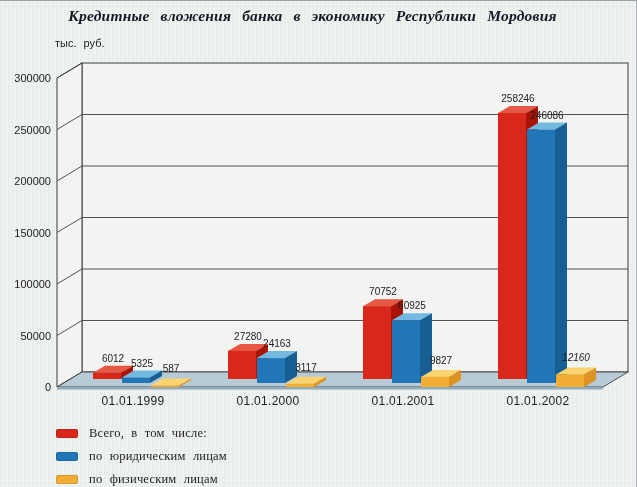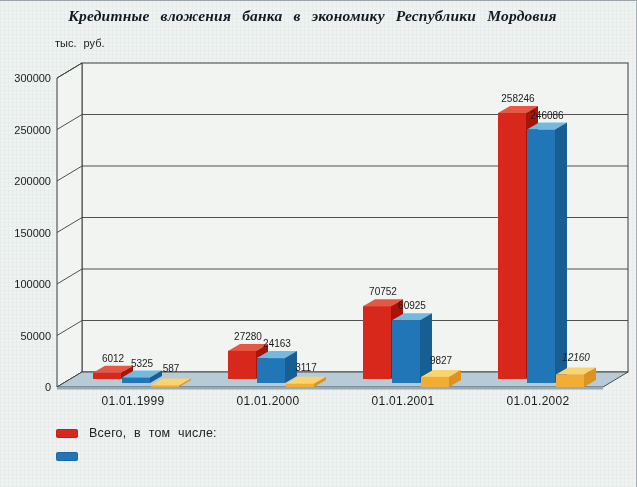--- a/index.html
+++ b/index.html
@@ -27,21 +27,21 @@
     word-spacing:7px;letter-spacing:0.2px;
   }
   .unit{
     position:absolute;top:36px;left:55px;
     font-size:11px;font-weight:normal;color:#222;
     word-spacing:4px;
   }
   #chart-svg{position:absolute;top:0;left:0;}
   .legend{
     position:absolute;left:56px;top:425px;
-    display:flex;flex-direction:column;gap:9px;
+    display:flex;flex-direction:column;gap:9px;font-family:Liberation Serif, serif;
   }
   .legend-row{display:flex;align-items:center;height:14px;}
   .swatch{
     width:22px;height:9px;border-radius:2px;margin-right:11px;
     box-shadow:inset 0 0 0 1px rgba(0,0,0,0.12);
   }
   .legend-label{
     font-size:12.5px;color:#242424;word-spacing:4px;letter-spacing:0.2px;
   }
 </style>
@@ -156,16 +156,21 @@
       <text x="538" y="404" text-anchor="middle" font-size="12" fill="#1c1c1c" font-family="Liberation Sans, sans-serif" letter-spacing="0.3">01.01.2002</text>
     </svg>
 
   <div class="legend">
     <div class="legend-row">
       <span class="swatch" style="background: rgb(216, 40, 28);"></span>
       <span class="legend-label">Всего,  в  том  числе:</span>
     </div>
     <div class="legend-row">
       <span class="swatch" style="background: rgb(33, 118, 184);"></span>
+      <span class="legend-label">по  юридическим  лицам</span>
+    </div>
+    <div class="legend-row">
+      <span class="swatch" style="background: rgb(243, 173, 53);"></span>
+      <span class="legend-label">по  физическим  лицам</span>
     </div>
   </div>
 
 </div>
 
 </body></html>

